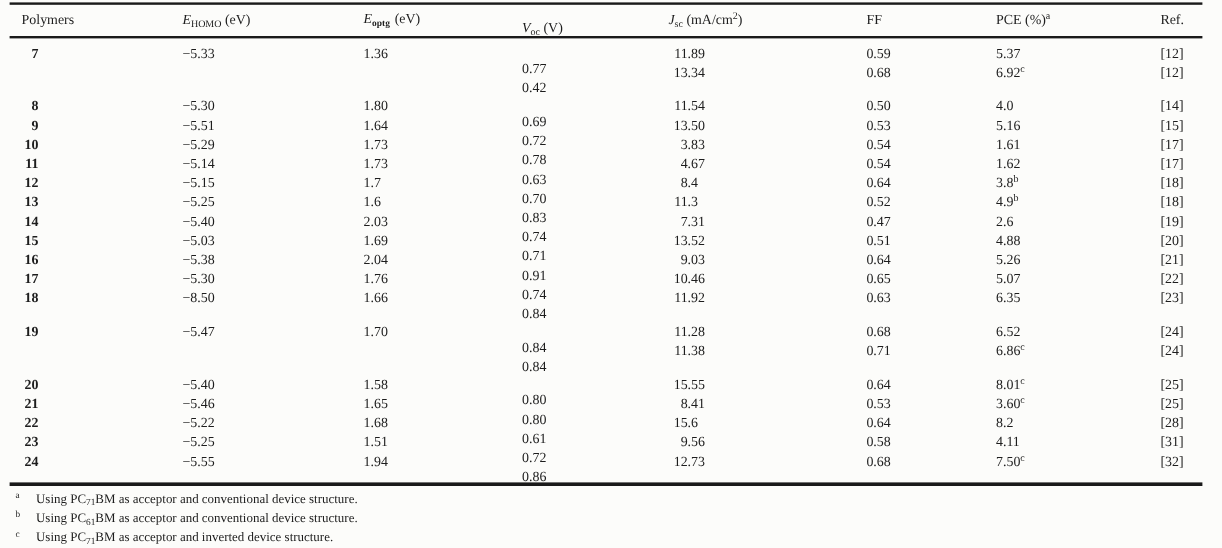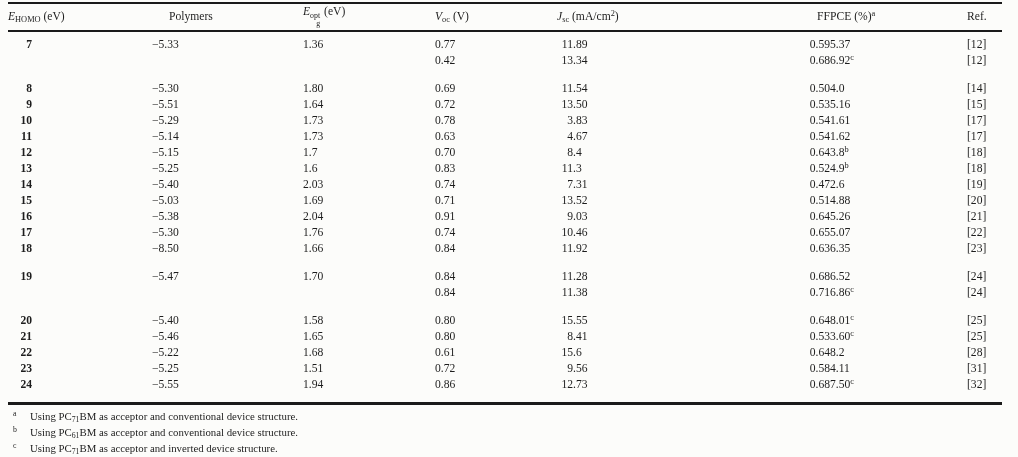--- a/index.html
+++ b/index.html
@@ -36,23 +36,23 @@
     font-size: 11.6px;
   }
   .spacer { height: 12px; }
   .tbody { padding-top: 5px; padding-bottom: 9px; }
 
   .cell { flex: none; box-sizing: border-box; white-space: nowrap; }
   .c-polymer { width: 144px; }
   .header-row .c-polymer { padding-left: 10px; }
   .c-homo { width: 151px; }
   .c-eg { width: 132px; }
-  .c-voc { width: 122px; }
+  .c-voc { width: 122px; margin-top: 13px; }
   .c-jsc { width: 163px; }
-  .c-ff { width: 110px; padding-left: 2px; text-align: right; }
+  .c-ff { width: 110px; padding-left: 2px; }
   .c-pce { width: 135px; }
   .c-ref { width: 37px; padding-left: 2px; }
 
   .pnum {
     display: inline-block;
     width: 24px;
     text-align: right;
     font-weight: bold;
   }
   .int {
@@ -60,26 +60,27 @@
     width: 16px;
     text-align: right;
   }
 
   sub, sup { font-size: 0.72em; line-height: 0; }
   sub { vertical-align: -0.28em; }
   sup { vertical-align: 0.5em; }
   .it { font-style: italic; }
   .supsub {
     display: inline-flex;
-    flex-direction: column;
+    flex-direction: row;
     align-items: flex-end;
     font-size: 0.68em;
     line-height: 1.0;
     vertical-align: -0.45em;
     margin-right: 1px;
+    font-weight: bold;
   }
 
   .footnotes {
     margin-top: 4px;
     font-size: 10.8px;
   }
   .footnote {
     display: flex;
     height: 16px;
     line-height: 15px;
@@ -91,22 +92,22 @@
     box-sizing: border-box;
   }
   .fn-text { flex: none; white-space: nowrap; }
 </style>
 </head>
 <body>
 
 <div class="table-wrap">
   <div class="rule rule-top"></div>
   <div class="header-row">
+      <div class="cell c-polymer"><span>Polymers</span></div>
       <div class="cell c-homo"><span class="it">E</span><sub>HOMO</sub><span> (eV)</span></div>
-      <div class="cell c-polymer"><span>Polymers</span></div>
       <div class="cell c-eg"><span class="it">E</span><span class="supsub">
           <span>opt</span>
           <span>g</span>
         </span><span> (eV)</span></div>
       <div class="cell c-voc"><span class="it">V</span><sub>oc</sub><span> (V)</span></div>
       <div class="cell c-jsc"><span class="it">J</span><sub>sc</sub><span> (mA/cm</span><sup>2</sup><span>)</span></div>
       <div class="cell c-ff"><span>FF</span></div>
       <div class="cell c-pce"><span>PCE (%)</span><sup>a</sup></div>
       <div class="cell c-ref"><span>Ref.</span></div>
     </div>

